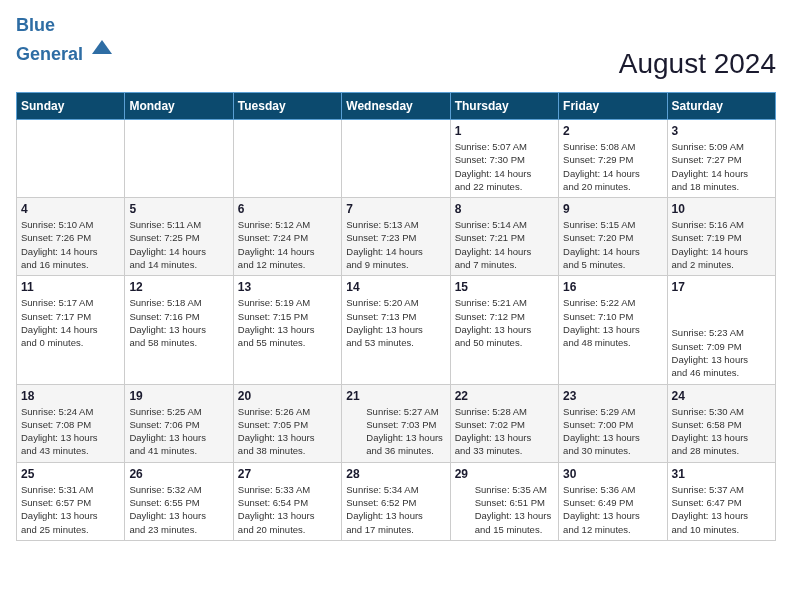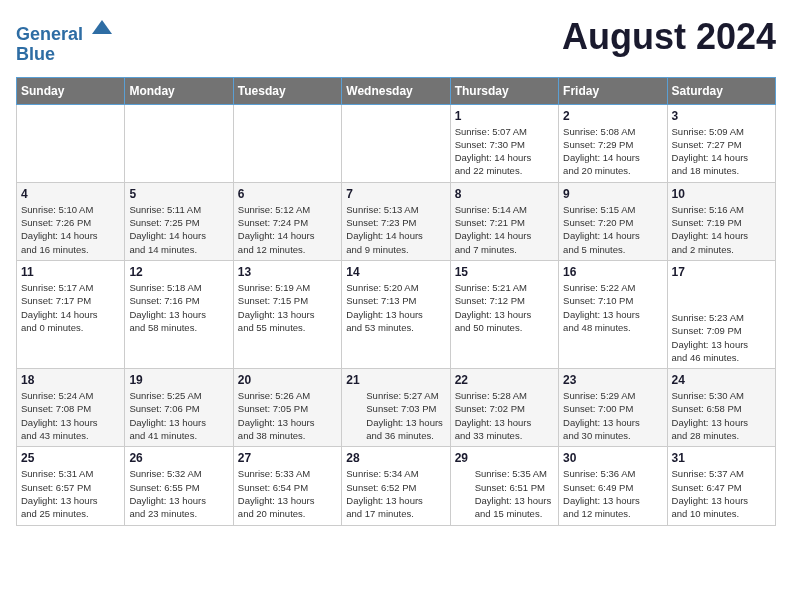--- a/index.html
+++ b/index.html
@@ -31,34 +31,35 @@
     }
     .logo-icon {
       width: 24px;
       height: 24px;
       margin-left: 2px;
     }
     .title-block {
       text-align: right;
     }
     .month-year {
-      font-size: 36px;
-      font-weight: bold;
+      font-size: 28px;
+      font-weight: normal;
       color: #1a1a2e;
+      margin-top: 32px;
     }
     .location {
       font-size: 14px;
       color: #333;
     }
     table {
       width: 100%;
       border-collapse: collapse;
     }
     thead th {
-      background-color: #737373;
+      background-color: #0c4a6e;
       color: #fff;
       font-size: 12px;
       font-weight: bold;
       padding: 6px 4px;
       text-align: left;
       border: 1px solid #5a9fd4;
     }
     tbody td {
       border: 1px solid #ccc;
       vertical-align: top;
@@ -86,27 +87,27 @@
       background: #fff;
     }
   </style>
 </head>
 <body>
 
 <div class="header">
   <div class="logo">
     <div>
       <div class="logo-text">
+        <span style="color:#2e6da4;">Blue</span>
+      </div>
+      <div class="logo-text">
         <span>General</span>
         <svg class="logo-icon" viewBox="0 0 24 24" fill="#2e6da4">
           <path d="M2 18 L12 4 L22 18 Z" fill="#2e6da4"></path>
         </svg>
-      </div>
-      <div class="logo-text">
-        <span style="color:#2e6da4;">Blue</span>
       </div>
     </div>
   </div>
   <div class="title-block">
     <div class="month-year">August 2024</div>
   </div>
 </div>
 
 <table>
   <thead>

